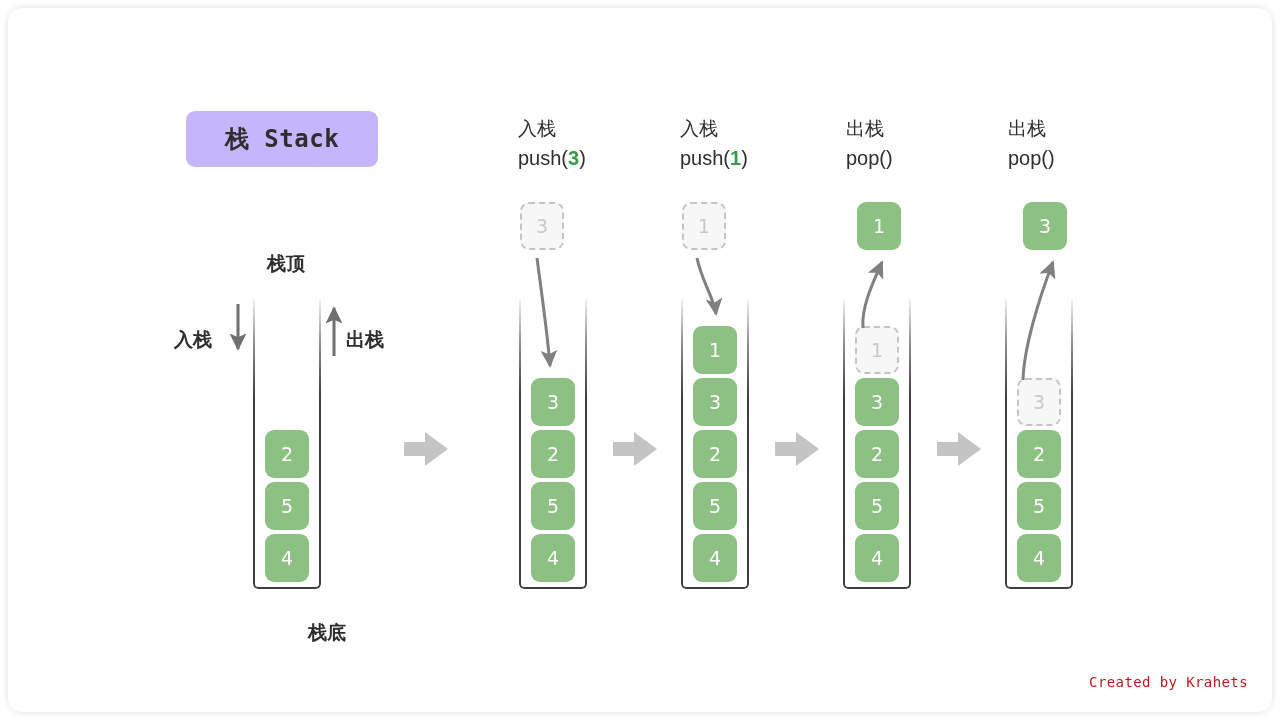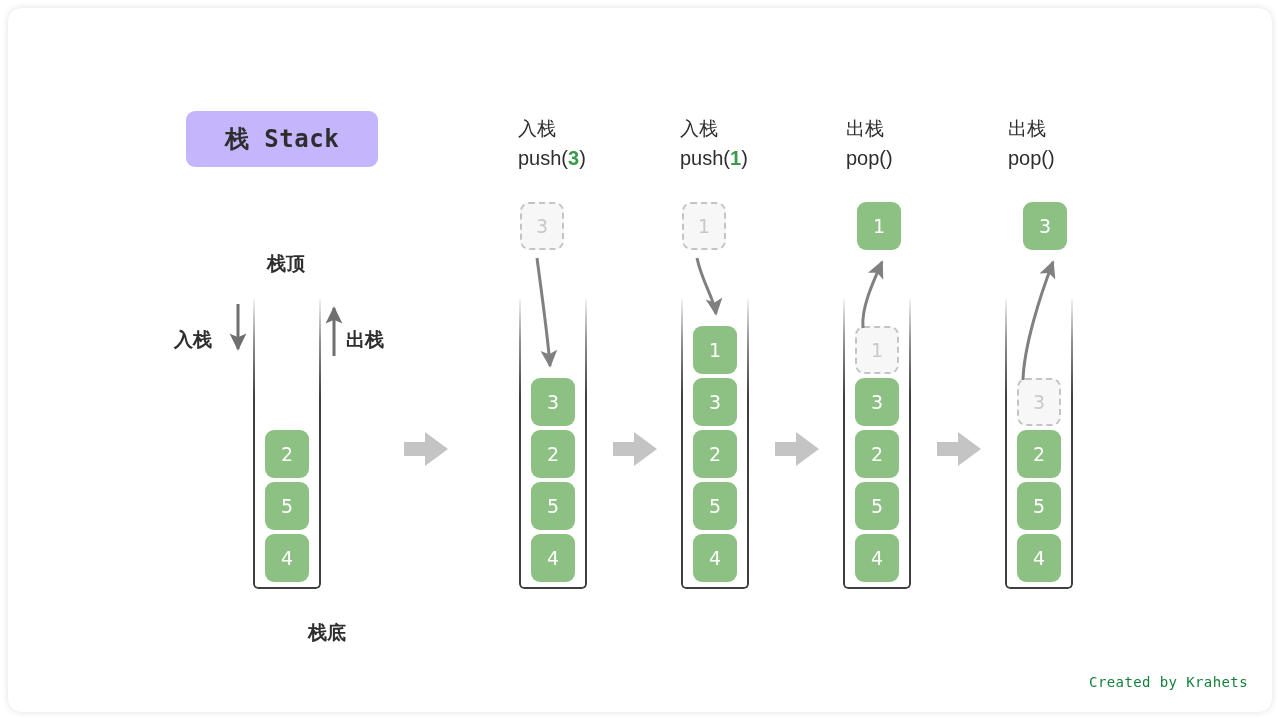--- a/index.html
+++ b/index.html
@@ -120,21 +120,21 @@
     font-weight: bold;
   }
 
   
   .credit {
     position: absolute;
     right: 24px;
     bottom: 22px;
     font-family: "DejaVu Sans Mono", "Liberation Mono", monospace;
     font-size: 14px;
-    color: #15803d;
+    color: #b91c1c;
     letter-spacing: 0.4px;
   }
 
   svg.overlay {
     position: absolute;
     left: 0; top: 0;
     width: 1264px;
     height: 704px;
     pointer-events: none;
   }

